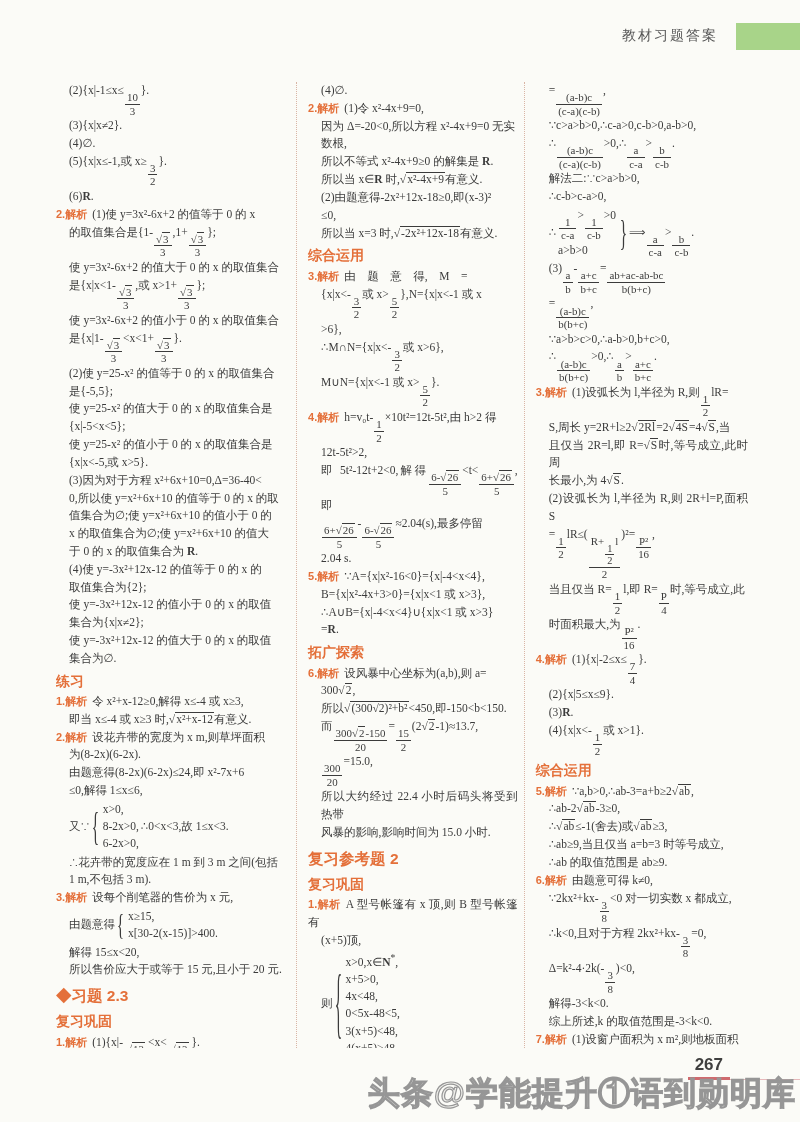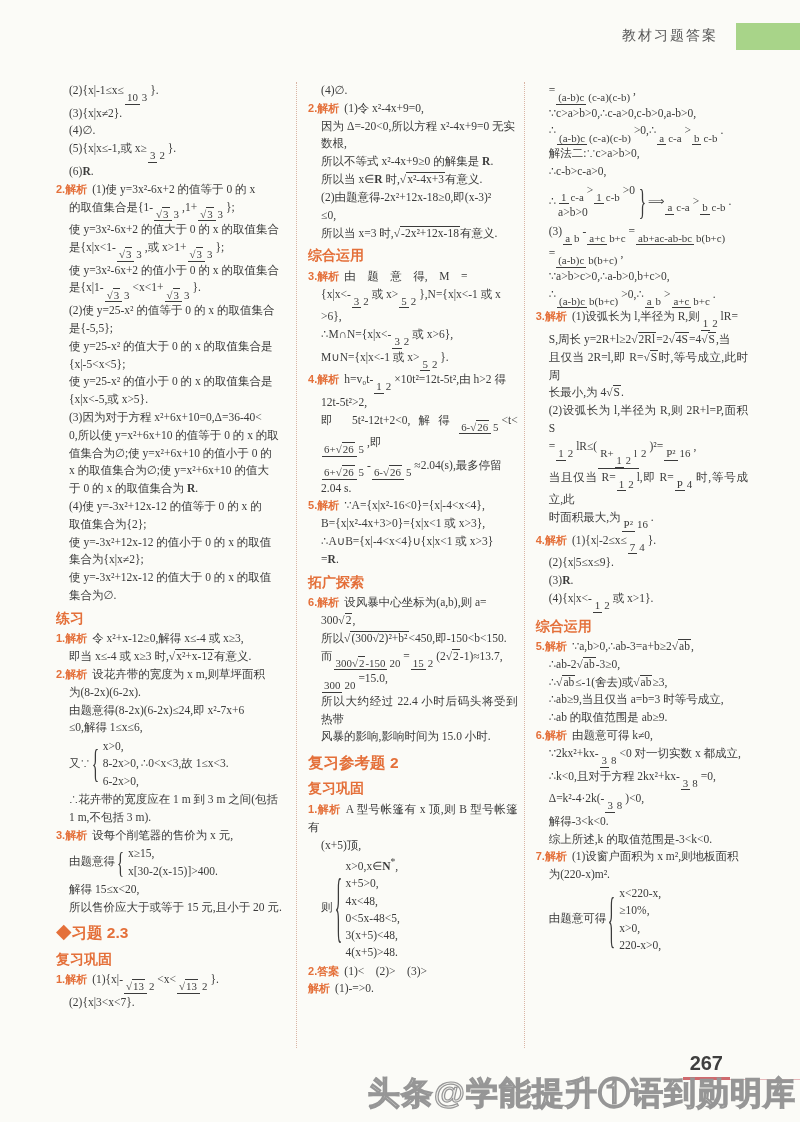--- a/index.html
+++ b/index.html
@@ -30,21 +30,21 @@
   }
   .ln.h2{
     color:var(--accent,#e4703a);font-family:"Liberation Sans",sans-serif;
     font-weight:bold;font-size:14px;line-height:1.6;margin:2px 0 1px;text-align:left;
   }
   em{
     color:var(--accent,#e4703a);font-style:normal;font-weight:bold;
     font-family:"Liberation Sans",sans-serif;font-size:11px;margin-right:5px;
   }
   
-  .f{display:inline-flex;flex-direction:row;text-align:center;vertical-align:-0.65em;
+  .f{display:inline-flex;flex-direction:column;text-align:center;vertical-align:-0.65em;
      line-height:1.15;font-size:0.95em;margin:0 1px;}
   .f i{font-style:normal;border-bottom:1px solid #3b3b3b;padding:0 2px;}
   .f s{text-decoration:none;padding:0 2px;}
   
   u{text-decoration:none;border-top:1px solid #3b3b3b;padding:0 1px;}
   
   q{quotes:none;display:inline-block;vertical-align:middle;position:relative;
     padding-left:11px;margin:1px 2px;line-height:1.5;text-align:left;}
   q::before{content:'{';position:absolute;left:0;top:50%;
     transform:translateY(-50%) scaleY(var(--n,2)) scaleX(1.1);
@@ -52,21 +52,21 @@
   q::after{content:'';}
   q.r{padding-left:0;padding-right:11px;}
   q.r::before{content:'';}
   q.r::after{content:'}';position:absolute;right:0;top:50%;
     transform:translateY(-50%) scaleY(var(--n,2)) scaleX(1.1);
     transform-origin:center;font-size:14px;font-weight:400;}
   
   .pageline{position:absolute;right:0;bottom:42px;width:72px;height:1px;background:#e7b9bb;}
   .pageno{
     position:absolute;right:70px;bottom:42px;
-    font-family:"Liberation Sans",sans-serif;font-weight:bold;font-size:20px;color:#3f3f3f;
+    font-family:"Liberation Sans",sans-serif;font-weight:bold;font-size:17px;color:#3f3f3f;
     padding:0 7px 2px;border-bottom:3px solid var(--bar,#cf6a6e);
   }
   .wm{
     position:absolute;right:4px;bottom:6px;white-space:nowrap;
     font-family:"Liberation Sans",sans-serif;font-weight:bold;font-size:32px;letter-spacing:1px;
     color:rgba(140,140,140,0.10);-webkit-text-stroke:1.2px #969696;
   }
 </style>
 </head>
 <body style="--accent: #e4703a; --green: #a8d489; --bar: #cf6a6e; --ink: #3b3b3b; --paper: #fbfbf7;">
@@ -152,21 +152,21 @@
             <s>2</s>
           </span>}.</div>
         <div class="ln ind">(2){x|3&lt;x&lt;7}.</div>
       </div>
     <div class="col" data-col="1">
         <div class="ln ind">(4)∅.</div>
         <div class="ln "><em>2.解析</em>(1)令 x²-4x+9=0,</div>
         <div class="ln ind">因为 Δ=-20&lt;0,所以方程 x²-4x+9=0 无实</div>
         <div class="ln ind">数根,</div>
         <div class="ln ind">所以不等式 x²-4x+9≥0 的解集是 <b>R</b>.</div>
-        <div class="ln ind">所以当 x∈<b>R</b> 时,√<u>x²-4x+3</u>有意义.</div>
+        <div class="ln ind">所以当 x∈<b>R</b> 时,√<u>x²-4x+9</u>有意义.</div>
         <div class="ln ind">(2)由题意得-2x²+12x-18≥0,即(x-3)²</div>
         <div class="ln ind">≤0,</div>
         <div class="ln ind">所以当 x=3 时,√<u>-2x²+12x-18</u>有意义.</div>
         <div class="ln h2">综合运用</div>
         <div class="ln "><em>3.解析</em>由　题　意　得,　M　=</div>
         <div class="ln ind">{x|x&lt;-<span class="f">
             <i>3</i>
             <s>2</s>
           </span>或 x&gt;<span class="f">
             <i>5</i>

